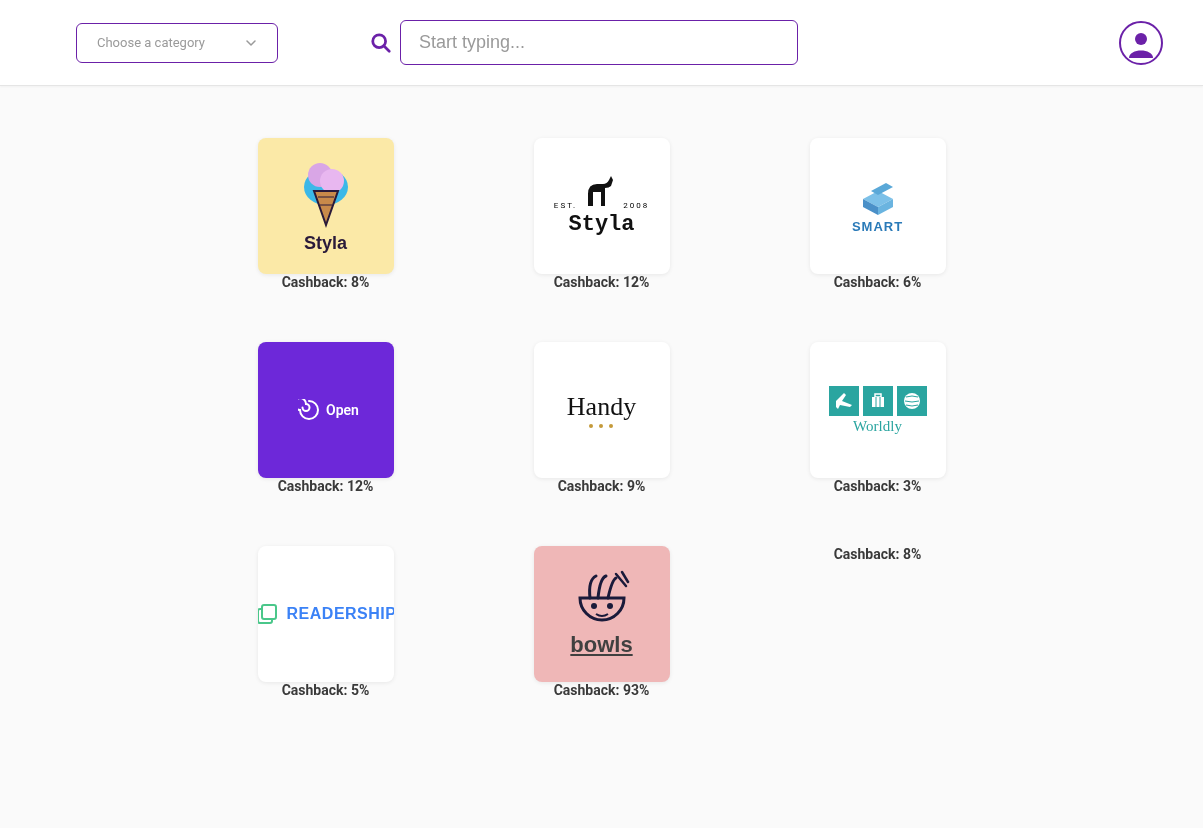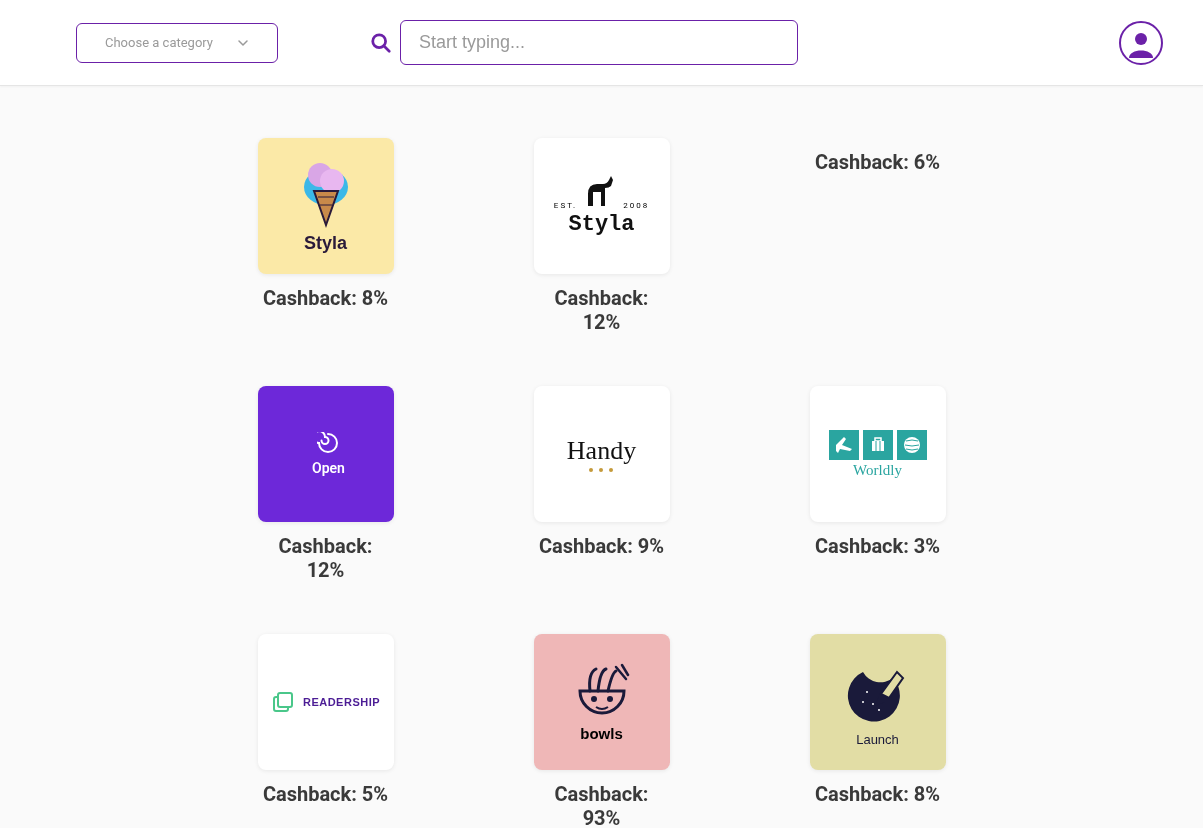--- a/index.html
+++ b/index.html
@@ -29,21 +29,21 @@
   }
   .category-select {
     width: 202px;
     height: 40px;
     border: 1.5px solid var(--purple);
     border-radius: 6px;
     background: #fff;
     display: flex;
     align-items: center;
     justify-content: space-between;
-    padding: 0 28px;
+    padding: 0 20px;
     cursor: pointer;
     font-size: 13px;
     color: #9a9a9a;
   }
   .category-select .chevron {
     width: 12px;
     height: 12px;
     display: inline-block;
   }
   .search-wrap {
@@ -97,22 +97,21 @@
     height: 136px;
     border-radius: 8px;
     background: #fff;
     box-shadow: 0 1px 4px rgba(0,0,0,0.08);
     display: flex;
     align-items: center;
     justify-content: center;
     overflow: hidden;
   }
   .cashback {
-    margin-top: 12px;
-    font-size: 20px;
+    font-size: 14px;
     font-weight: 700;
     color: var(--text-dark);
   }
 
   
   .bg-cream { background: #fbe9a7; }
   .bg-violet { background: #6d28d9; }
   .bg-pink { background: #efb7b7; }
   .bg-sand { background: #e2dda5; }
 
@@ -188,26 +187,37 @@
           </svg>
           <span class="tiny">2008</span>
         </div>
         <span class="serif" style="font-size:22px;font-weight:700;color:#111;">Styla</span>
       </div>
     </div>
     <div class="cashback"><span>Cashback: </span><span>12%</span></div>
   </div>
 
   <div class="card">
+    <div class="tile">
+      <div class="brand-col">
+        <svg width="50" height="36" viewBox="0 0 50 36">
+          <path d="M10 20 L25 12 L40 20 L25 28 Z" fill="#7cc0e8"></path>
+          <path d="M18 12 L33 4 L40 8 L25 16 Z" fill="#5aa8d8"></path>
+          <path d="M10 20 L10 28 L25 36 L25 28 Z" fill="#4a90c8"></path>
+          <path d="M25 28 L40 20 L40 28 L25 36 Z" fill="#6ab4e0"></path>
+        </svg>
+        <span class="heavy" style="color:#2a7ab8;font-size:13px;letter-spacing:1px;">SMART</span>
+      </div>
+    </div>
     <div class="cashback"><span>Cashback: </span><span>6%</span></div>
   </div>
 
   <div class="card">
     <div class="tile bg-violet">
-      <div class="brand-row" style="padding-left:6px;flex-direction:column;">
+      <div class="brand-row" style="padding-left:6px;">
         <svg width="22" height="22" viewBox="0 0 22 22">
           <path d="M11 2 a9 9 0 1 1 -9 9 a6 6 0 1 1 6 -6 a3.5 3.5 0 1 1 -3.5 3.5" stroke="#fff" stroke-width="2" fill="none" stroke-linecap="round"></path>
         </svg>
         <span style="color:#fff;font-size:14px;font-weight:600;">Open</span>
       </div>
     </div>
     <div class="cashback"><span>Cashback: </span><span>12%</span></div>
   </div>
 
   <div class="card">
@@ -254,55 +264,41 @@
     <div class="cashback"><span>Cashback: </span><span>3%</span></div>
   </div>
 
   <div class="card">
     <div class="tile">
       <div class="brand-row">
         <svg width="26" height="26" viewBox="0 0 26 26">
           <rect x="3" y="8" width="14" height="14" rx="2" fill="none" stroke="#4ac78a" stroke-width="2"></rect>
           <rect x="7" y="4" width="14" height="14" rx="2" fill="#fff" stroke="#4ac78a" stroke-width="2"></rect>
         </svg>
-        <span class="heavy" style="font-size:11px;letter-spacing:0.5px;color:#4c1d95;">READERSHIP</span>
+        <span class="heavy" style="font-size:16px;letter-spacing:0.5px;color:#3b82f6;">READERSHIP</span>
       </div>
     </div>
     <div class="cashback"><span>Cashback: </span><span>5%</span></div>
   </div>
 
   <div class="card">
     <div class="tile bg-pink">
       <div class="brand-col">
         <svg width="64" height="58" viewBox="0 0 64 58">
           <path d="M10 28 a22 22 0 0 0 44 0 Z" fill="none" stroke="#1a1a3a" stroke-width="3"></path>
           <circle cx="24" cy="36" r="3" fill="#1a1a3a"></circle>
           <circle cx="40" cy="36" r="3" fill="#1a1a3a"></circle>
           <path d="M26 44 Q32 48 38 44" stroke="#1a1a3a" stroke-width="2" fill="none"></path>
           <path d="M20 28 Q18 10 26 6 M28 28 Q30 8 36 6 M38 28 Q42 10 46 8" stroke="#1a1a3a" stroke-width="3" fill="none" stroke-linecap="round"></path>
           <line x1="46" y1="4" x2="56" y2="16" stroke="#1a1a3a" stroke-width="2.5" stroke-linecap="round"></line>
           <line x1="52" y1="2" x2="58" y2="12" stroke="#1a1a3a" stroke-width="2.5" stroke-linecap="round"></line>
         </svg>
-        <span class="heavy" style="color:#000000;font-size:15px;">bowls</span>
+        <span class="heavy" style="color:#404040;font-size:22px;text-decoration:underline;">bowls</span>
       </div>
     </div>
     <div class="cashback"><span>Cashback: </span><span>93%</span></div>
   </div>
 
   <div class="card">
-    <div class="tile bg-sand">
-      <div class="brand-col">
-        <svg width="70" height="70" viewBox="0 0 70 70">
-          <path d="M50 20 A26 26 0 1 1 20 14 A20 20 0 0 0 50 20 Z" fill="#1a1a3a"></path>
-          <circle cx="24" cy="34" r="1" fill="#fff"></circle>
-            <circle cx="30" cy="46" r="1" fill="#fff"></circle>
-            <circle cx="20" cy="44" r="1" fill="#fff"></circle>
-            <circle cx="36" cy="52" r="1" fill="#fff"></circle>
-          <path d="M38 36 L54 14 L60 20 L46 40 Z" fill="#e2dda5" stroke="#1a1a3a" stroke-width="2"></path>
-          <path d="M36 38 L32 48 L42 44 Z" fill="#1a1a3a"></path>
-        </svg>
-        <span style="color:#1a1a3a;font-size:13px;font-family:Verdana,sans-serif;">Launch</span>
-      </div>
-    </div>
     <div class="cashback"><span>Cashback: </span><span>8%</span></div>
   </div>
 
 </div>
 
 </body></html>

